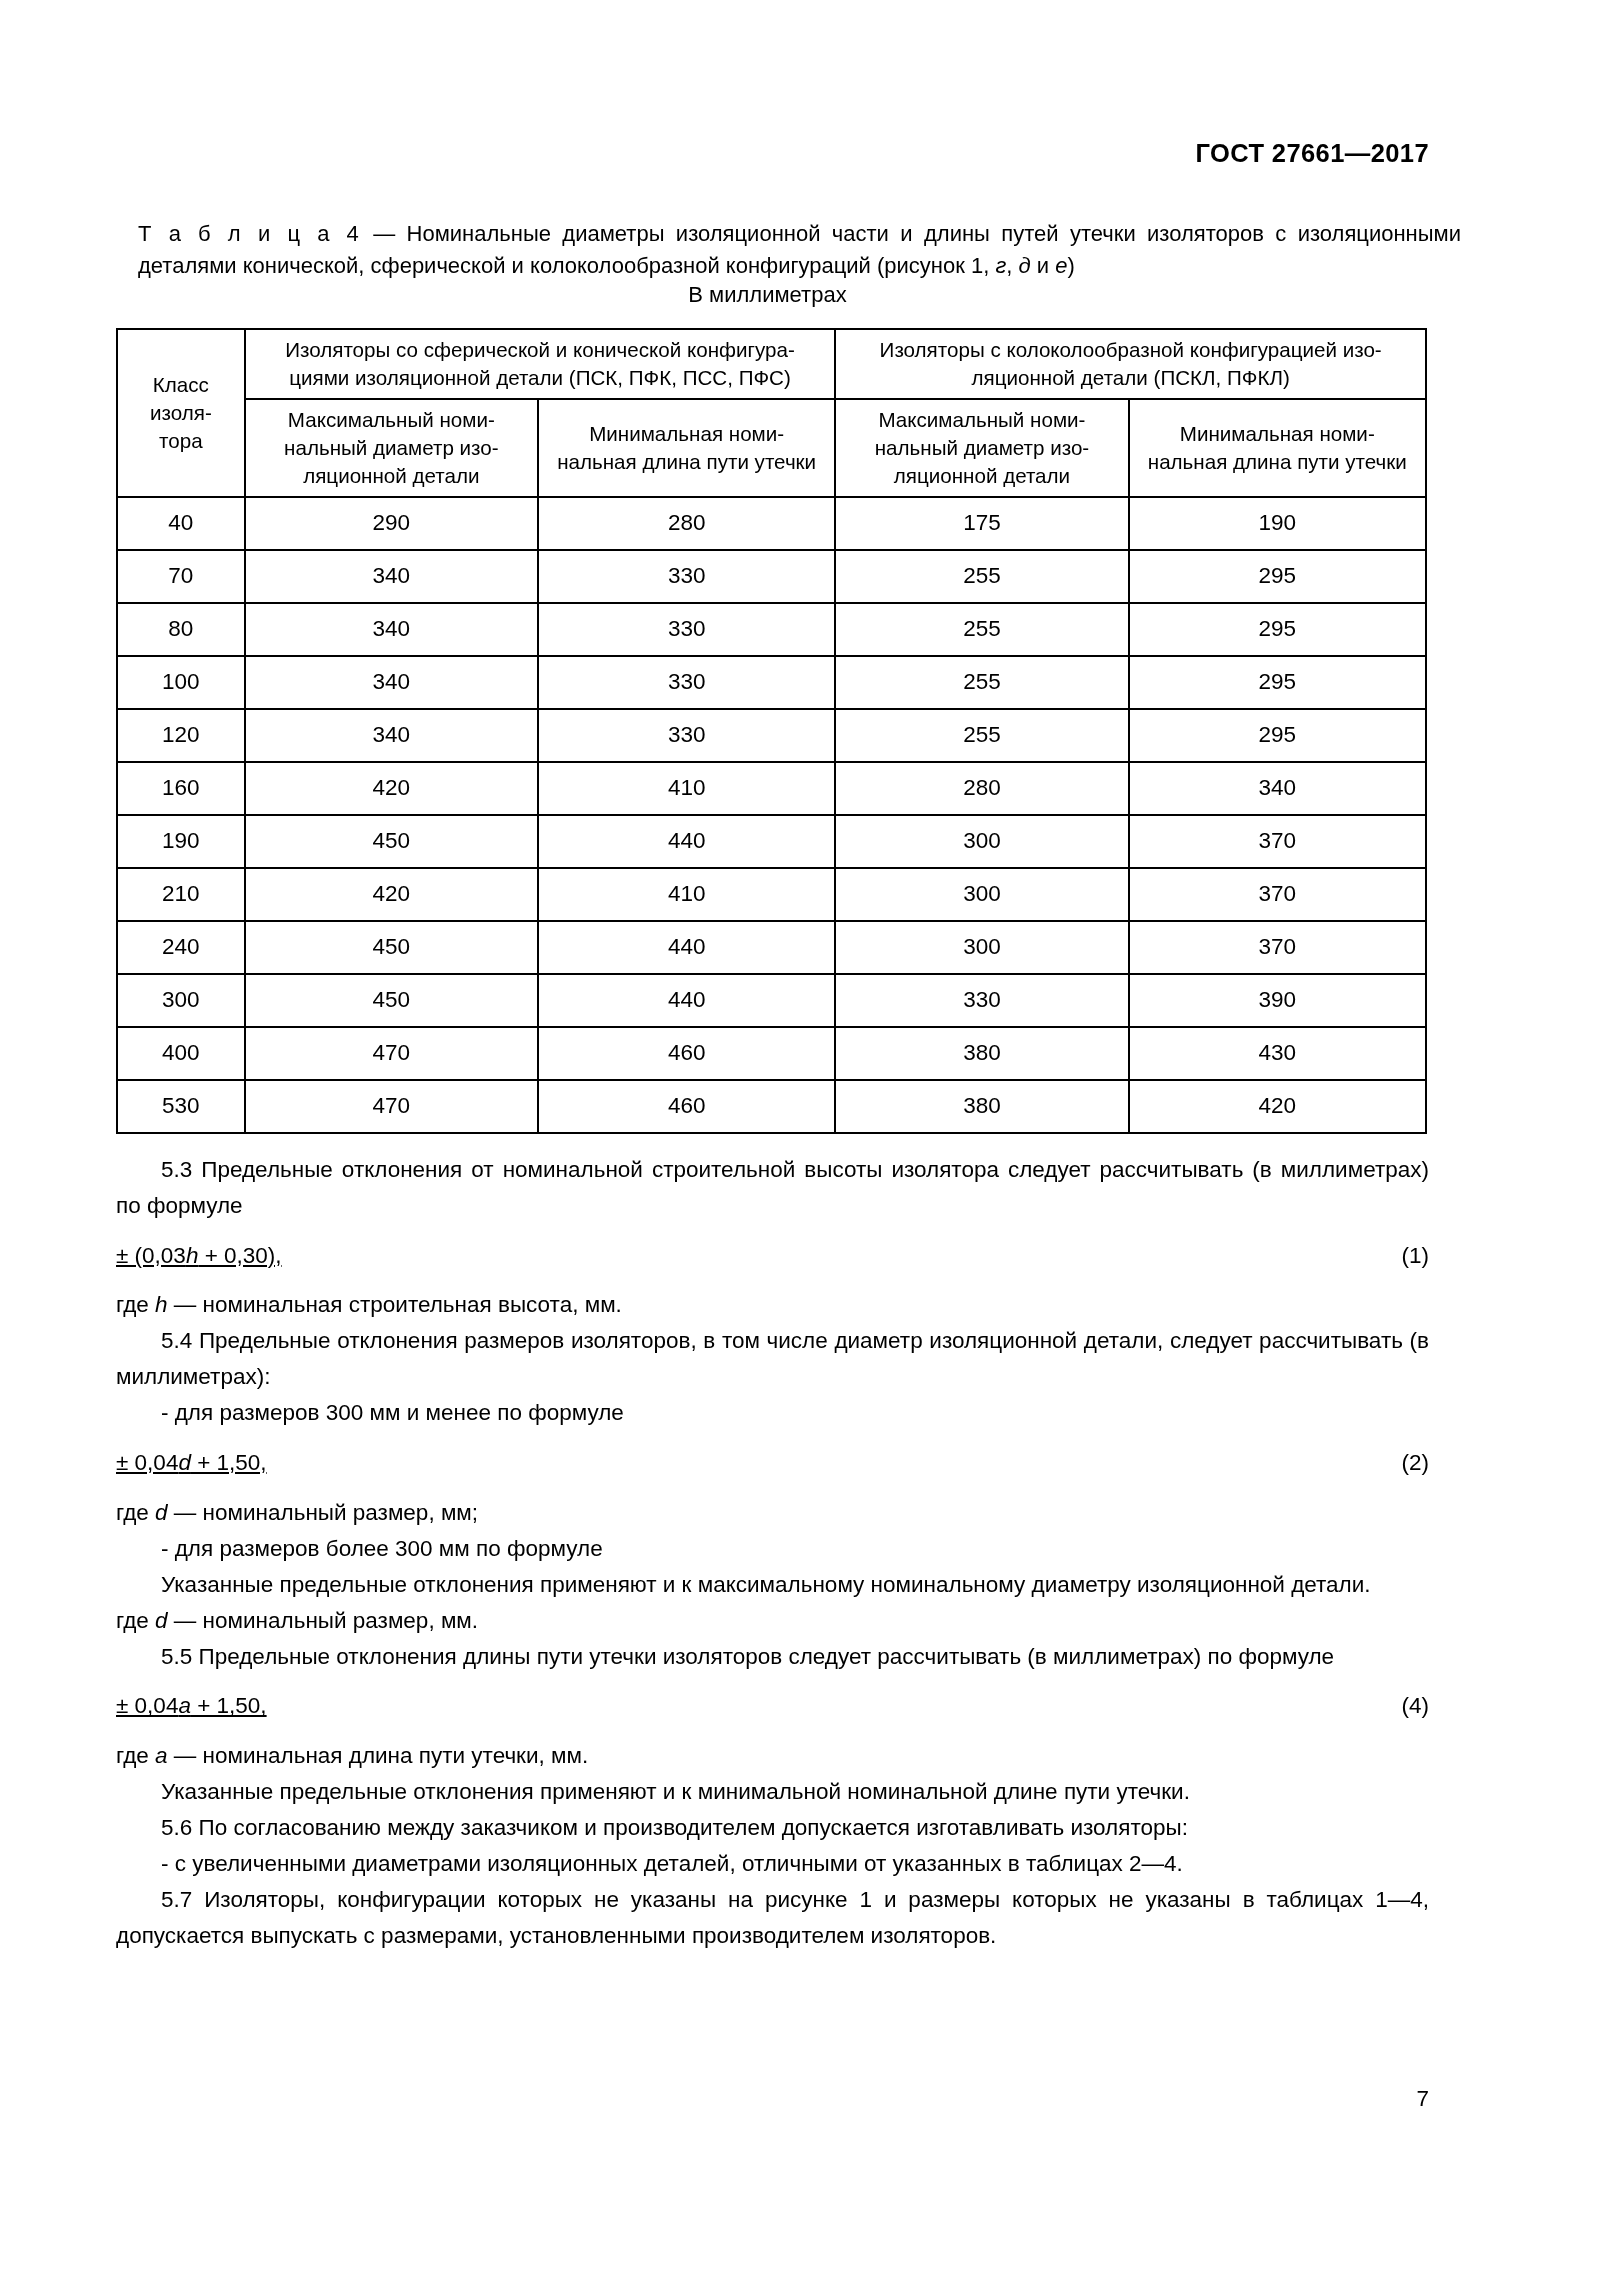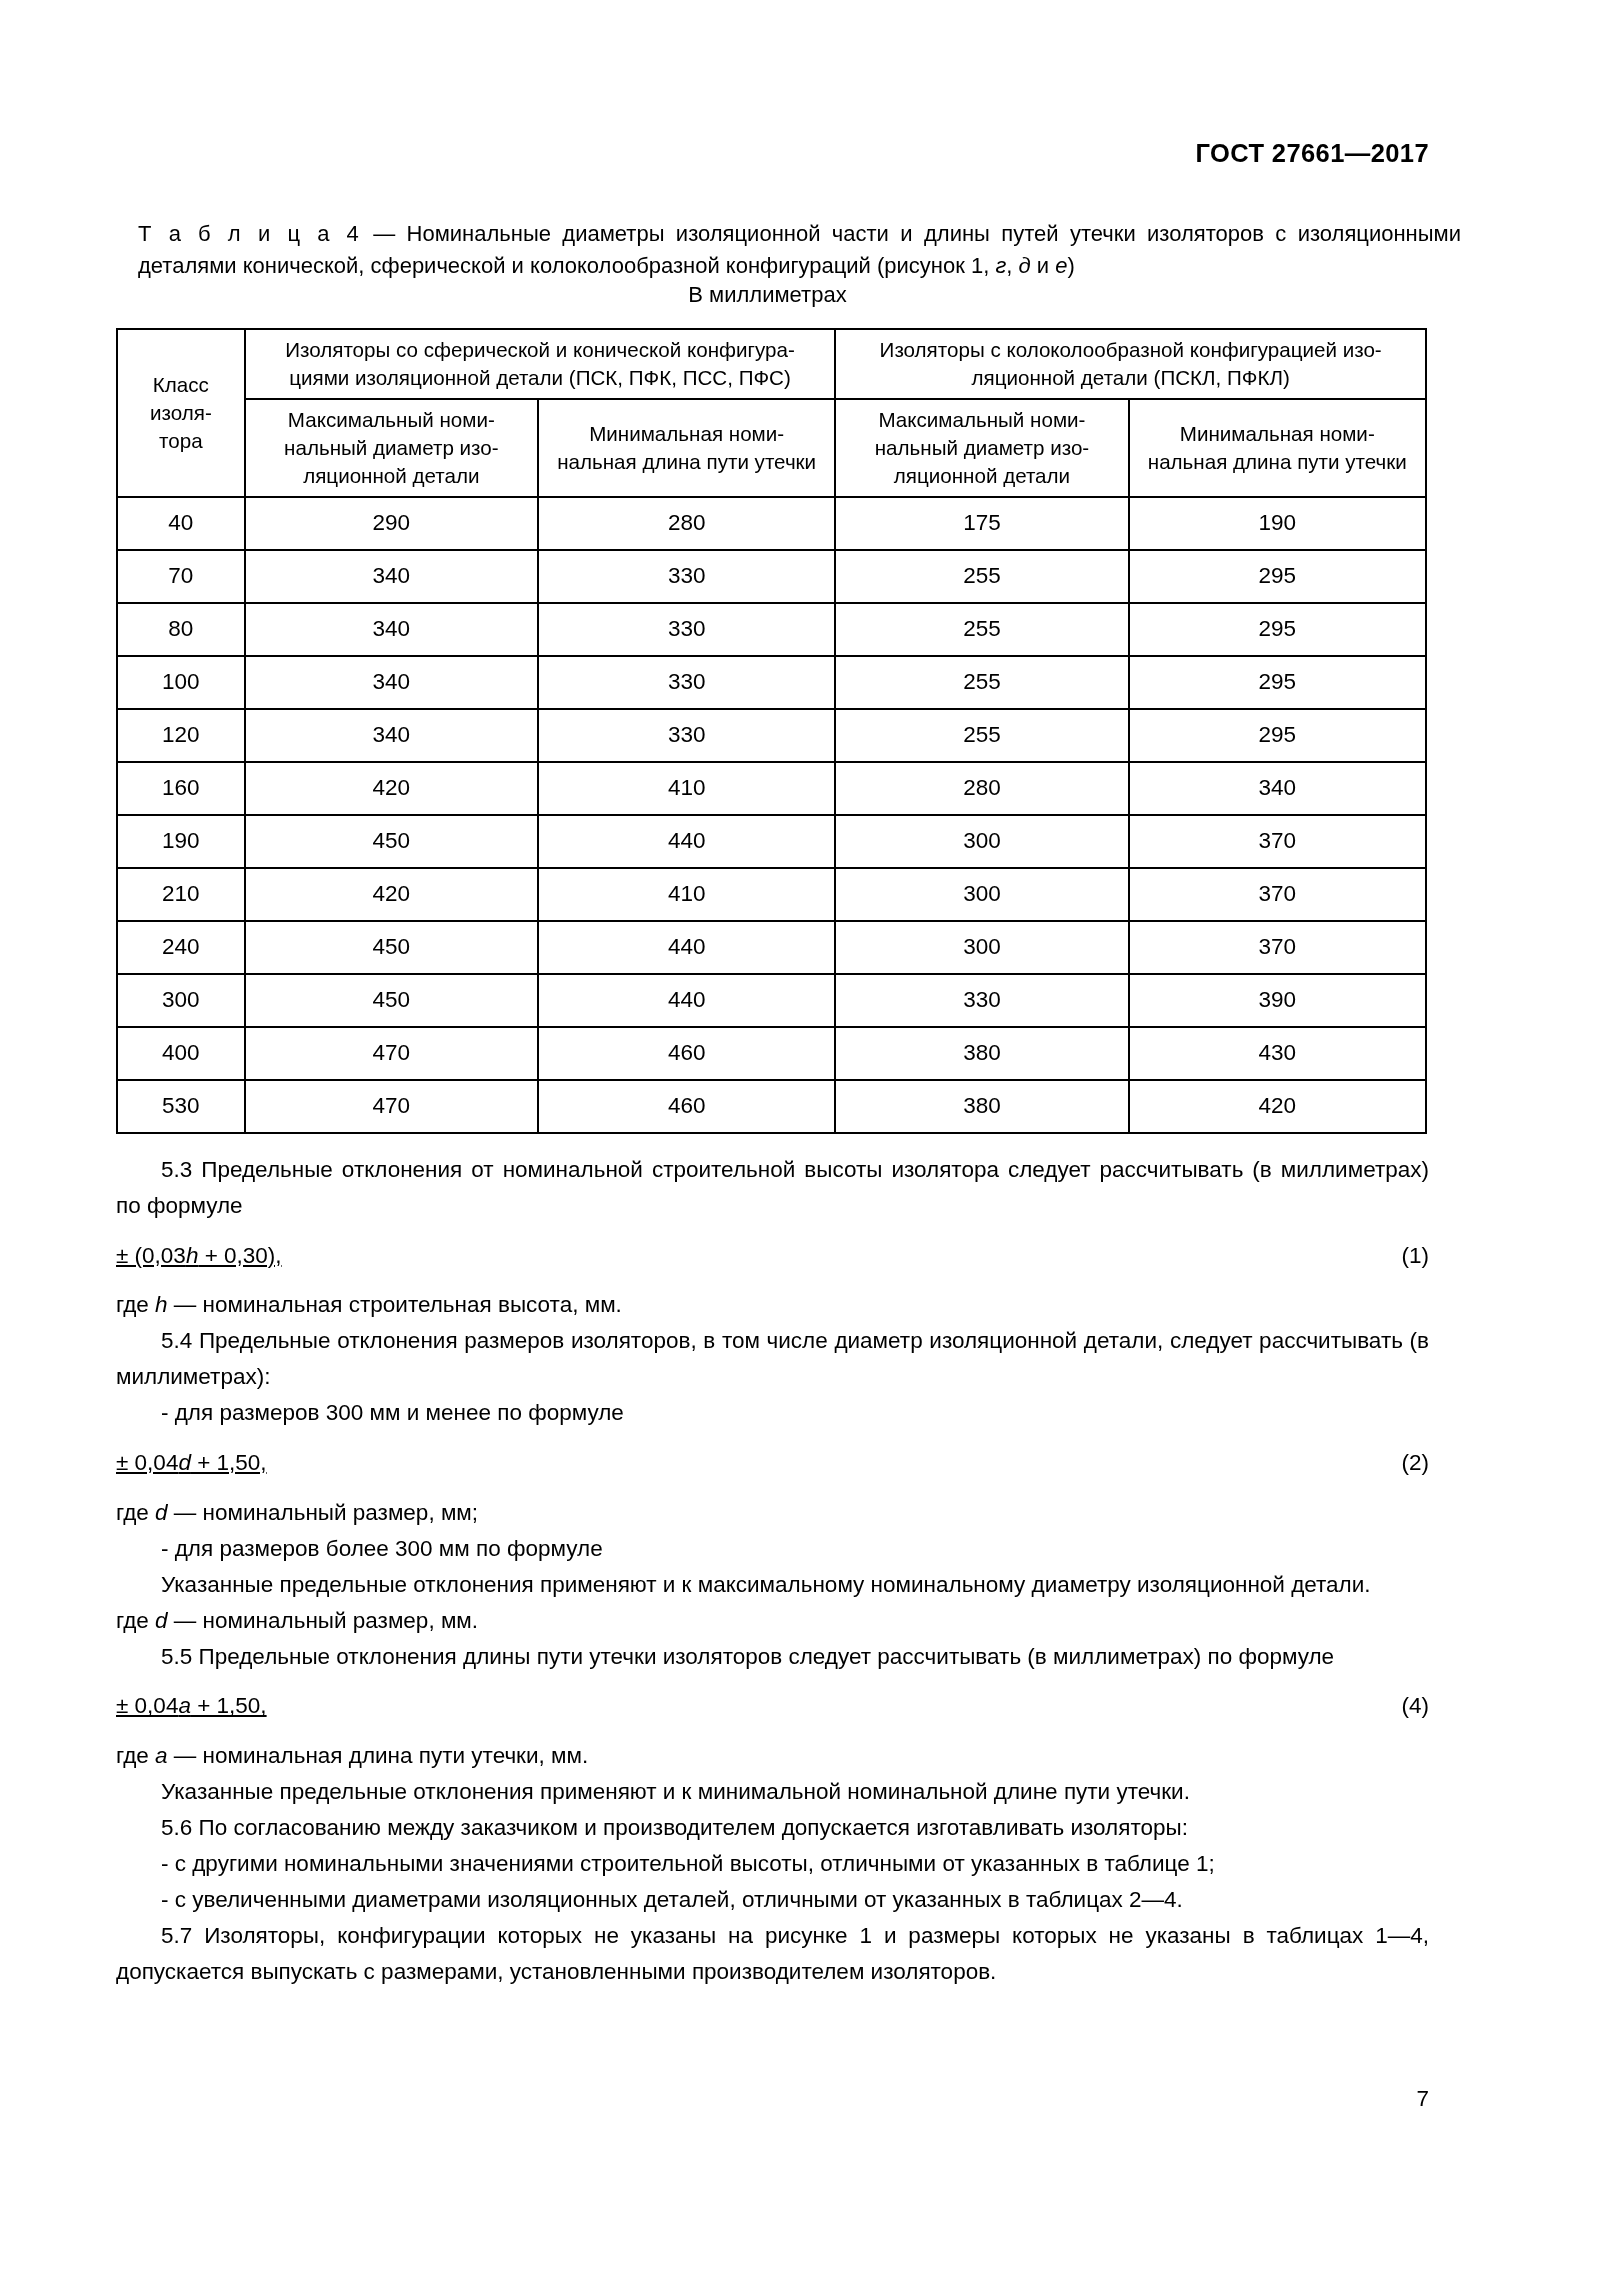--- a/index.html
+++ b/index.html
@@ -271,21 +271,20 @@
     <p class="para indent">Указанные предельные отклонения применяют и к максимальному номинальному диаметру изоляционной детали.</p>
     <p class="para"><span>где </span><span class="ital">d</span><span> — номинальный размер, мм.</span></p>
     <p class="para indent">5.5 Предельные отклонения длины пути утечки изоляторов следует рассчитывать (в миллиметрах) по формуле</p>
     <div class="formula-row">
       <span><span>± 0,04</span><span class="ital">a</span><span> + 1,50,</span></span>
       <span class="formula-num">(4)</span>
     </div>
     <p class="para"><span>где </span><span class="ital">a</span><span> — номинальная длина пути утечки, мм.</span></p>
     <p class="para indent">Указанные предельные отклонения применяют и к минимальной номинальной длине пути утечки.</p>
     <p class="para indent">5.6 По согласованию между заказчиком и производителем допускается изготавливать изоляторы:</p>
-    <p class="para indent-dash">- с другими номинальными значениями строительной высоты, отличными от указанных в таблице 1;</p>
     <p class="para indent-dash">- с увеличенными диаметрами изоляционных деталей, отличными от указанных в таблицах 2—4.</p>
     <p class="para indent">5.7 Изоляторы, конфигурации которых не указаны на рисунке 1 и размеры которых не указаны в таблицах 1—4, допускается выпускать с размерами, установленными производителем изоляторов.</p>
   </div>
 
   <div class="page-number">7</div>
 
 </div>
 
 
 </body></html>

